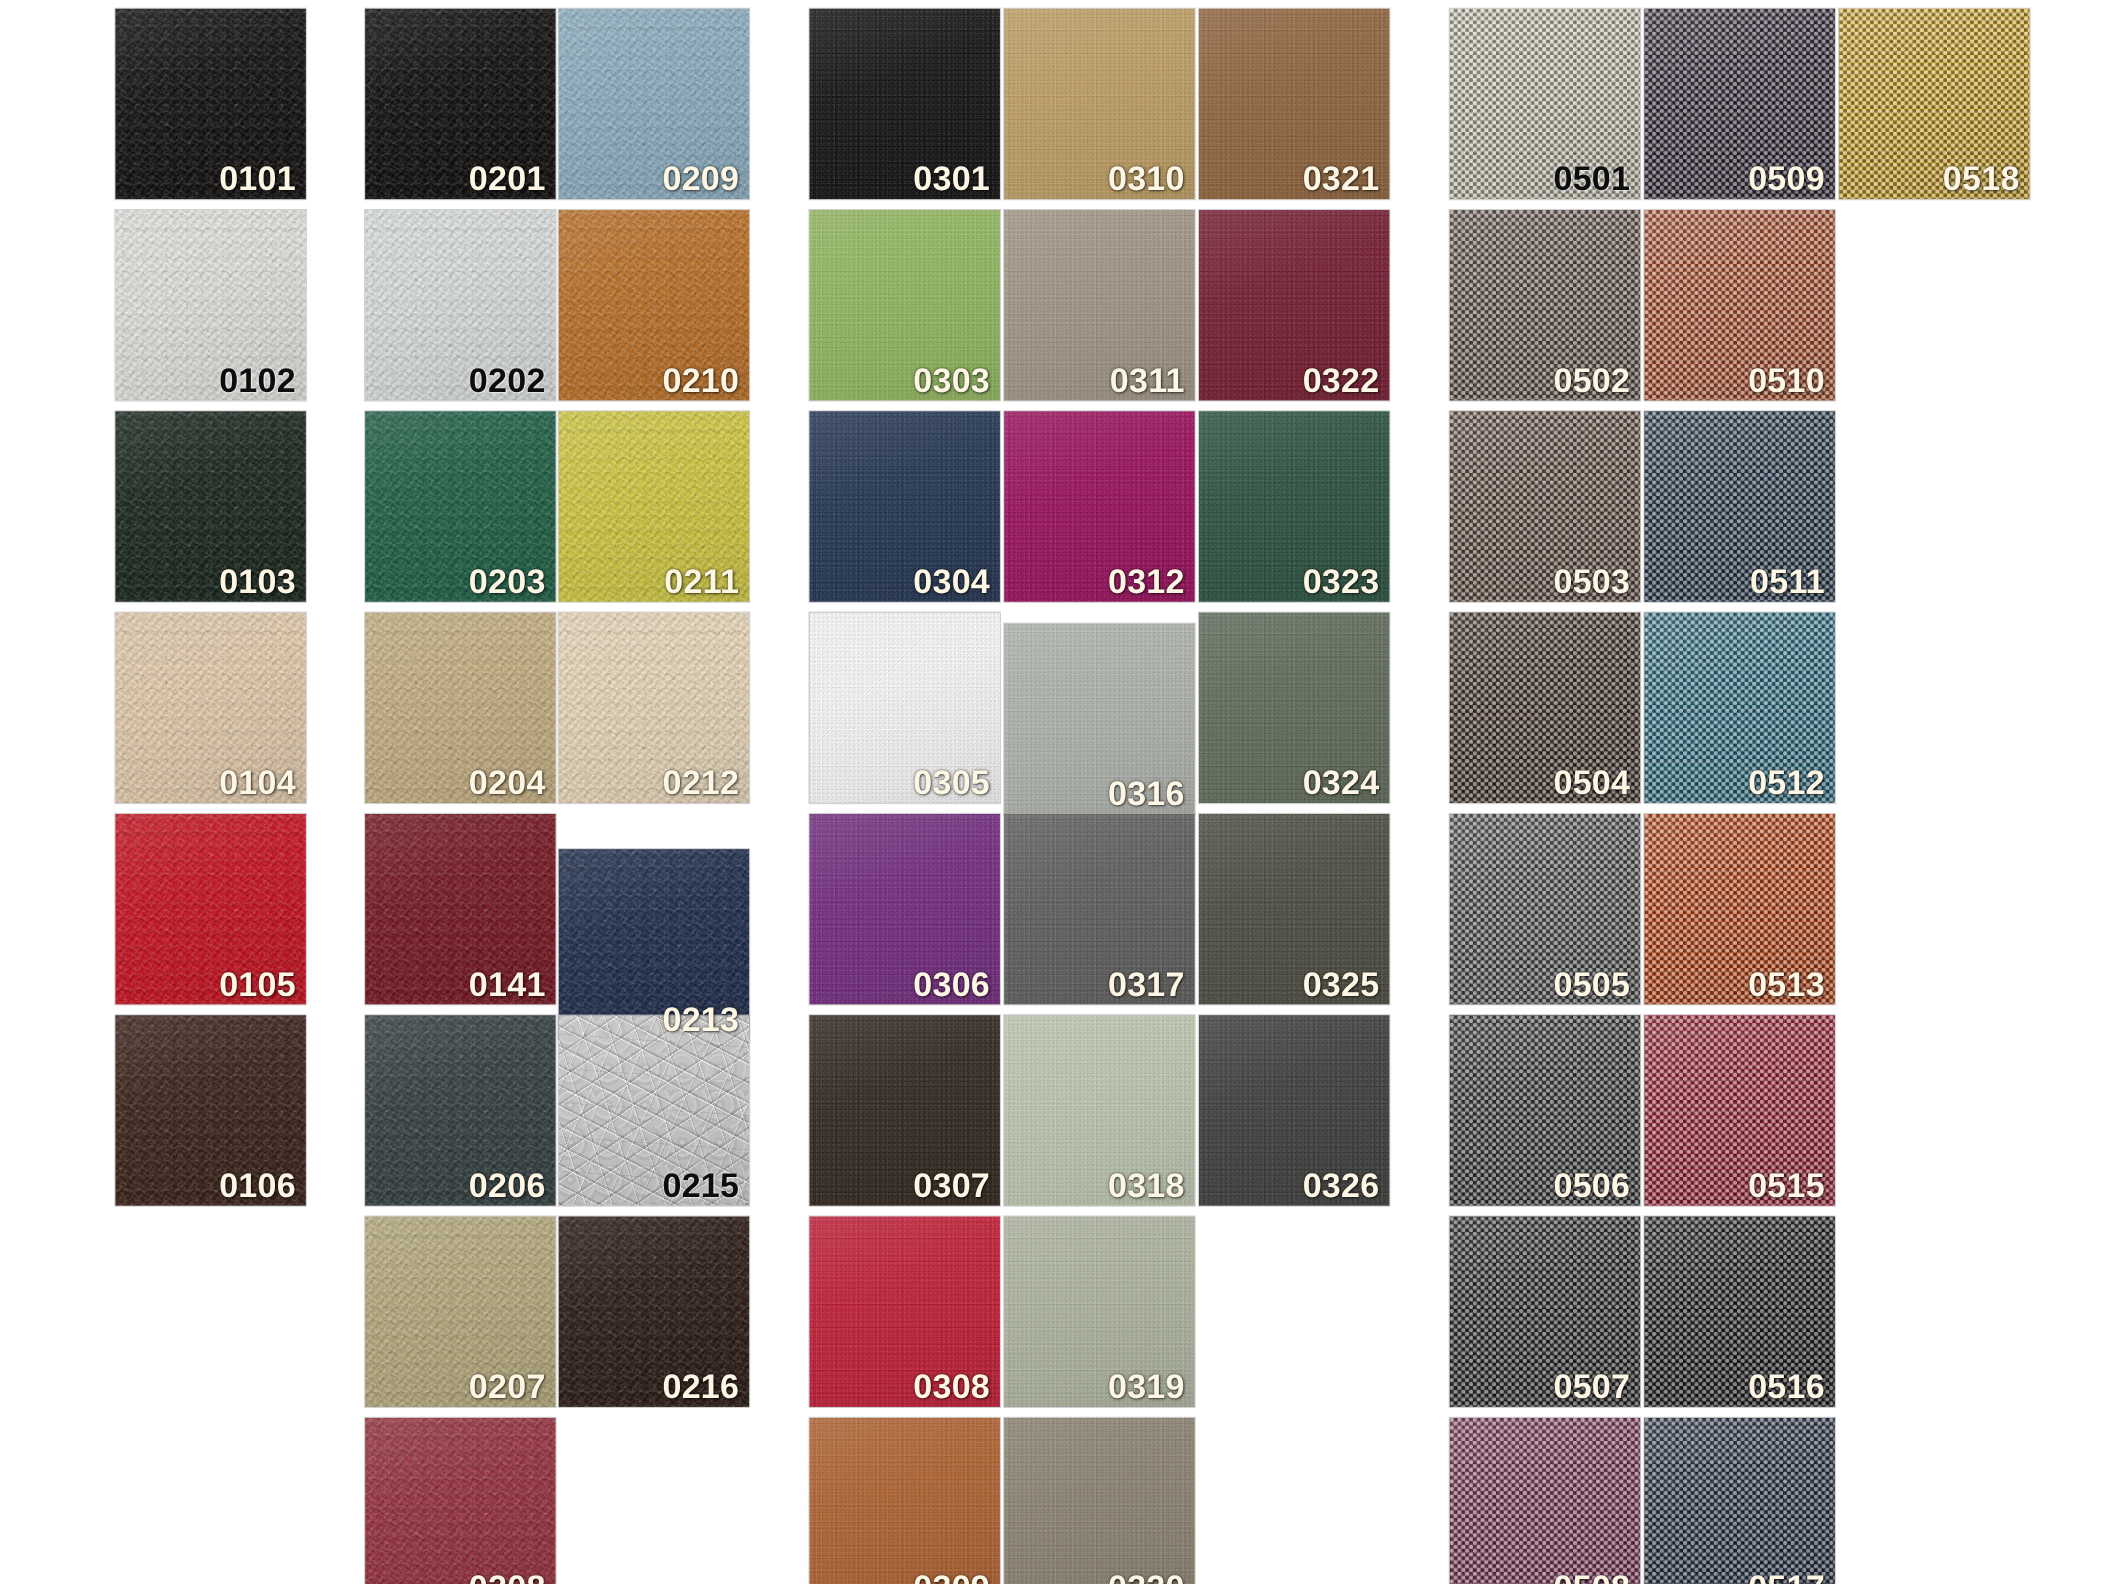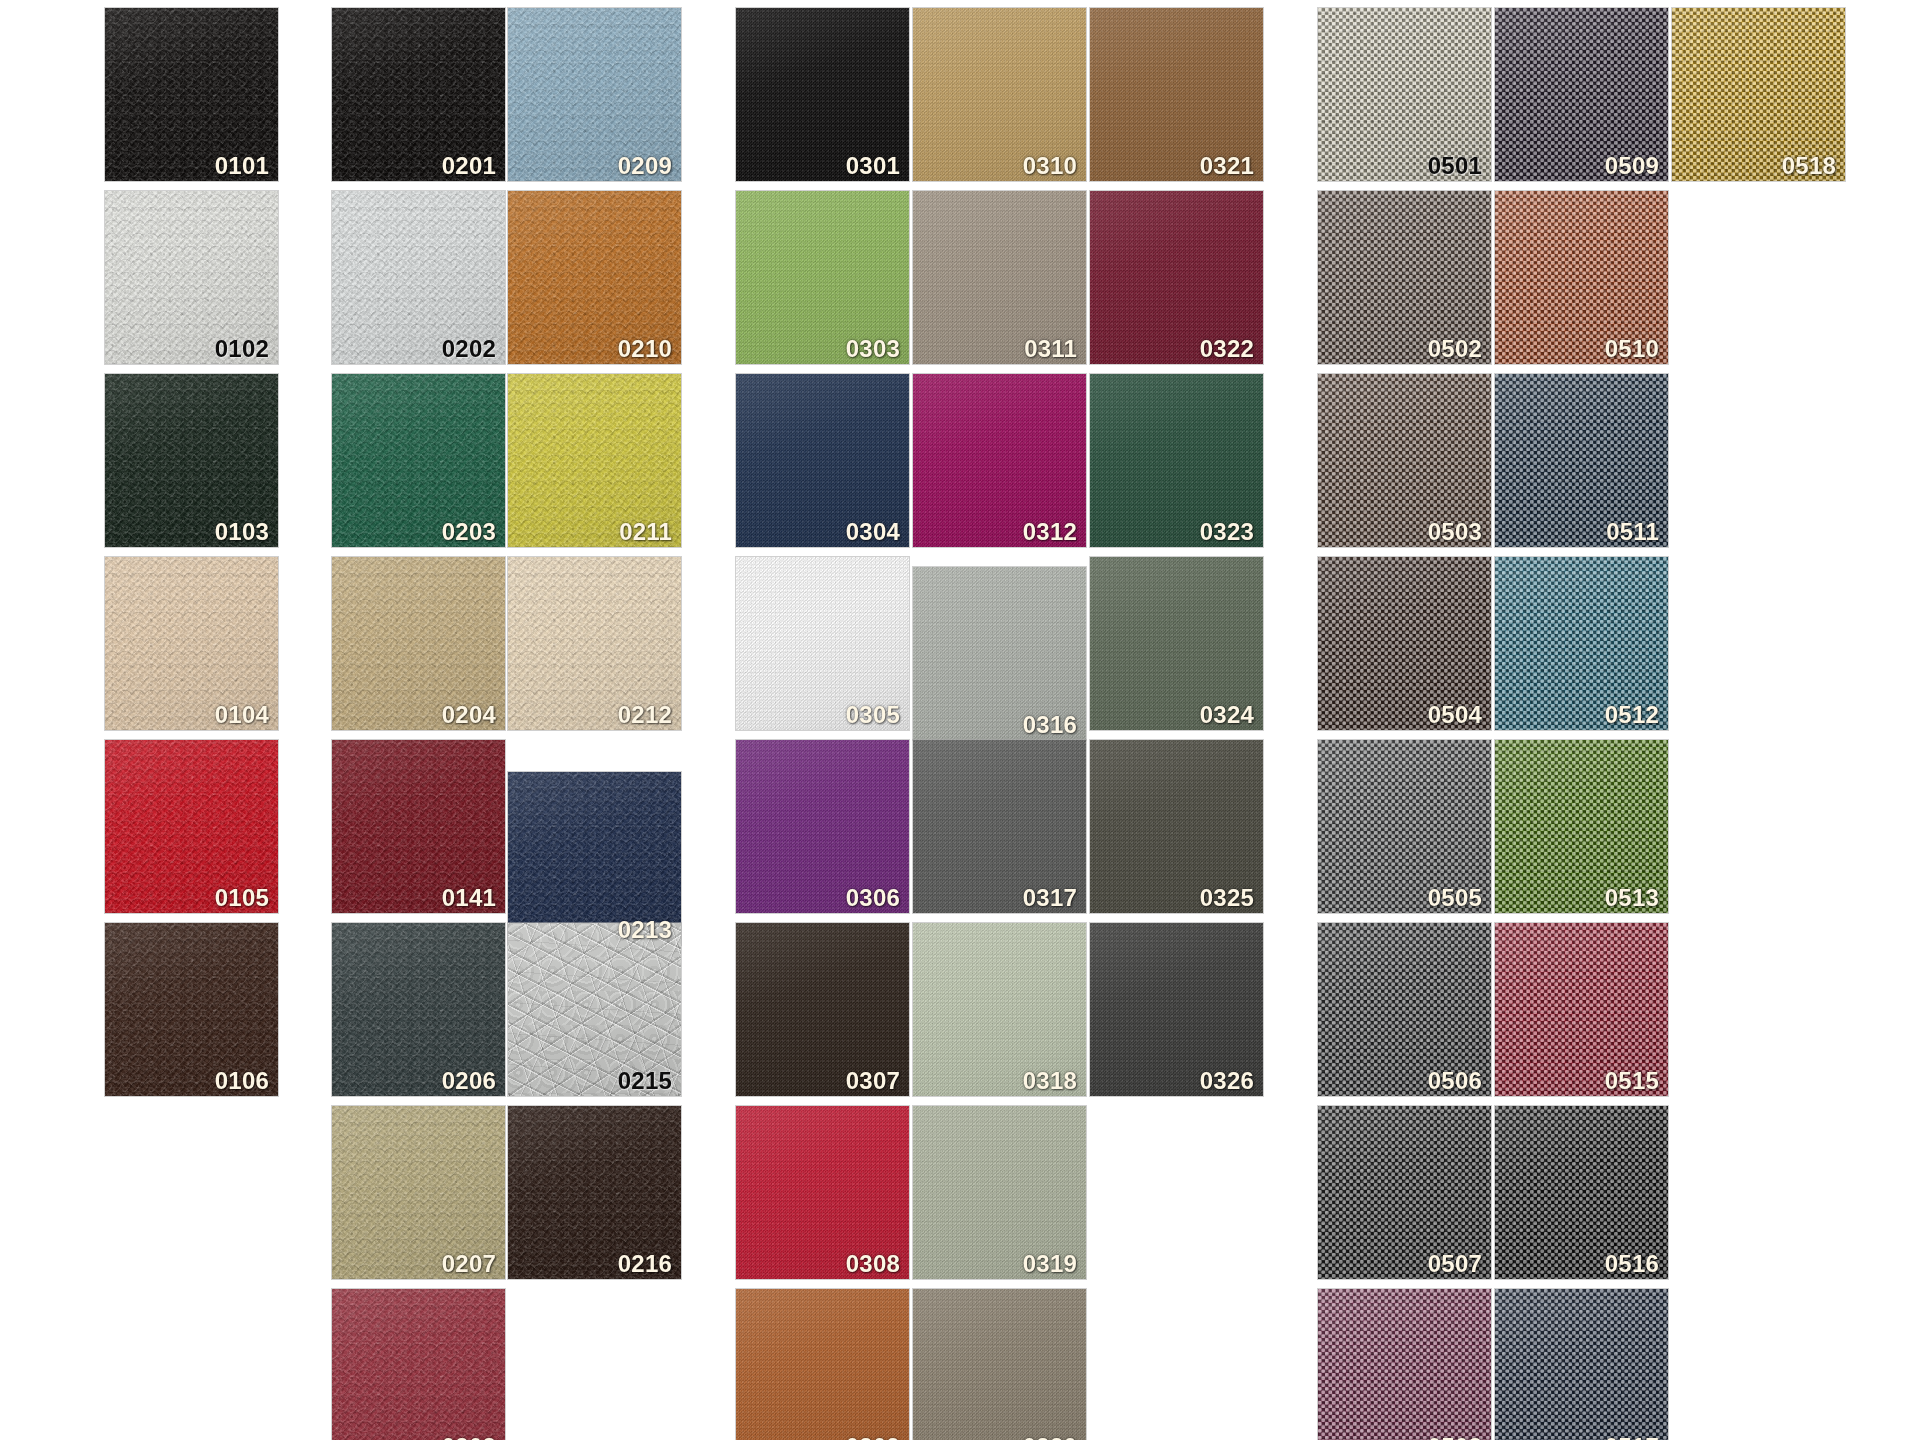--- a/index.html
+++ b/index.html
@@ -29,21 +29,21 @@
   .swatch .sheen {
     position: absolute;
     inset: 0;
     pointer-events: none;
   }
   .swatch .code {
     position: absolute;
     right: 9px;
     bottom: 3px;
     font-family: "Liberation Sans", sans-serif;
-    font-size: 24px;
+    font-size: 31px;
     font-weight: 700;
     letter-spacing: 0.2px;
     line-height: 1;
     white-space: nowrap;
     z-index: 4;
   }
   .swatch .code.light {
     color: #fdf6e4;
     text-shadow:
        0 0 3px rgba(0,0,0,0.55),
@@ -380,21 +380,21 @@
     <div class="swatch" style="left: 1495px; top: 374px; width: 173px; height: 173px; background: rgb(31, 51, 72);">
       <div class="tex woven"></div>
       <div class="sheen soft"></div>
       <span class="code light">0511</span>
     </div>
     <div class="swatch" style="left: 1495px; top: 557px; width: 173px; height: 173px; background: rgb(42, 112, 134);">
       <div class="tex woven"></div>
       <div class="sheen soft"></div>
       <span class="code light">0512</span>
     </div>
-    <div class="swatch" style="left: 1495px; top: 740px; width: 173px; height: 173px; background: #4d7c0f;">
+    <div class="swatch" style="left: 1495px; top: 740px; width: 173px; height: 173px; background: #c2410c;">
       <div class="tex woven"></div>
       <div class="sheen soft"></div>
       <span class="code light">0513</span>
     </div>
     <div class="swatch" style="left: 1495px; top: 923px; width: 173px; height: 173px; background: rgb(162, 31, 51);">
       <div class="tex woven"></div>
       <div class="sheen soft"></div>
       <span class="code light">0515</span>
     </div>
     <div class="swatch" style="left: 1495px; top: 1106px; width: 173px; height: 173px; background: rgb(20, 20, 20);">

